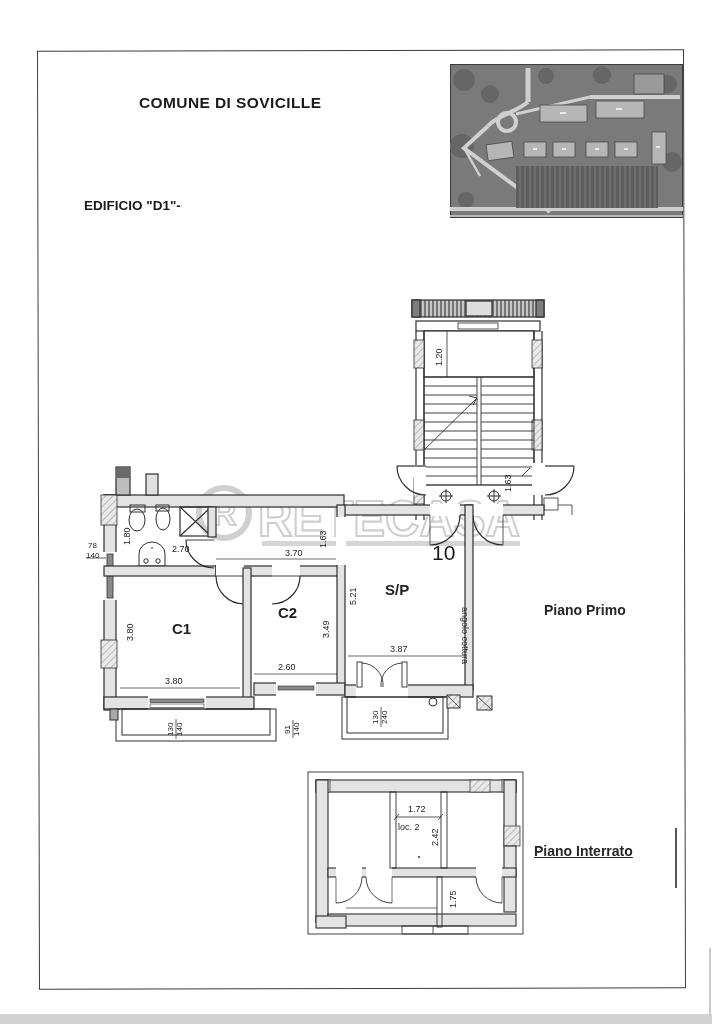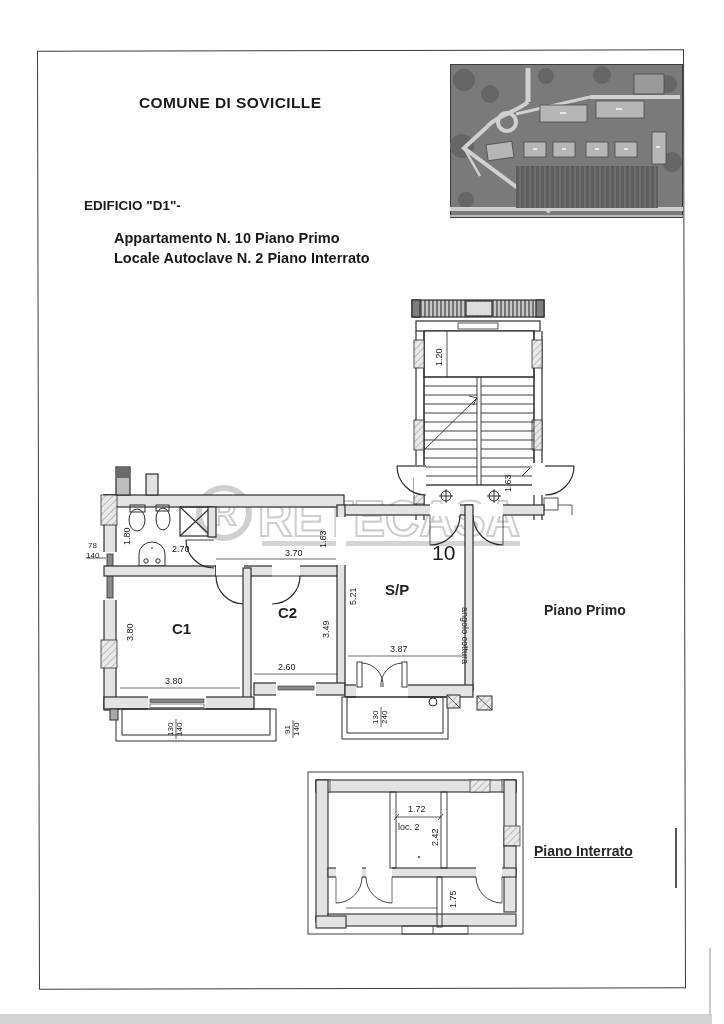--- a/index.html
+++ b/index.html
@@ -29,22 +29,20 @@
 </style>
 </head>
 <body>
 
 <div class="page">
 
   <div class="doc-frame"></div>
 
   <div class="hdr municipality">COMUNE DI SOVICILLE</div>
   <div class="hdr building">EDIFICIO "D1"-</div>
-  <div class="hdr line1">Appartamento N. 10 Piano Primo</div>
-  <div class="hdr line2">Locale Autoclave N. 2 Piano Interrato</div>
 
   <div class="photo">
     <svg width="233" height="154" viewBox="0 0 233 154">
       <rect x="0" y="0" width="233" height="154" fill="#7a7a7a" stroke="#3d3d3d" stroke-width="2"></rect>
       <g fill="#666666">
         <circle cx="14" cy="16" r="11"></circle>
           <circle cx="96" cy="12" r="8"></circle>
           <circle cx="152" cy="11" r="9"></circle>
         <circle cx="218" cy="20" r="9"></circle>
           <circle cx="12" cy="82" r="12"></circle>

